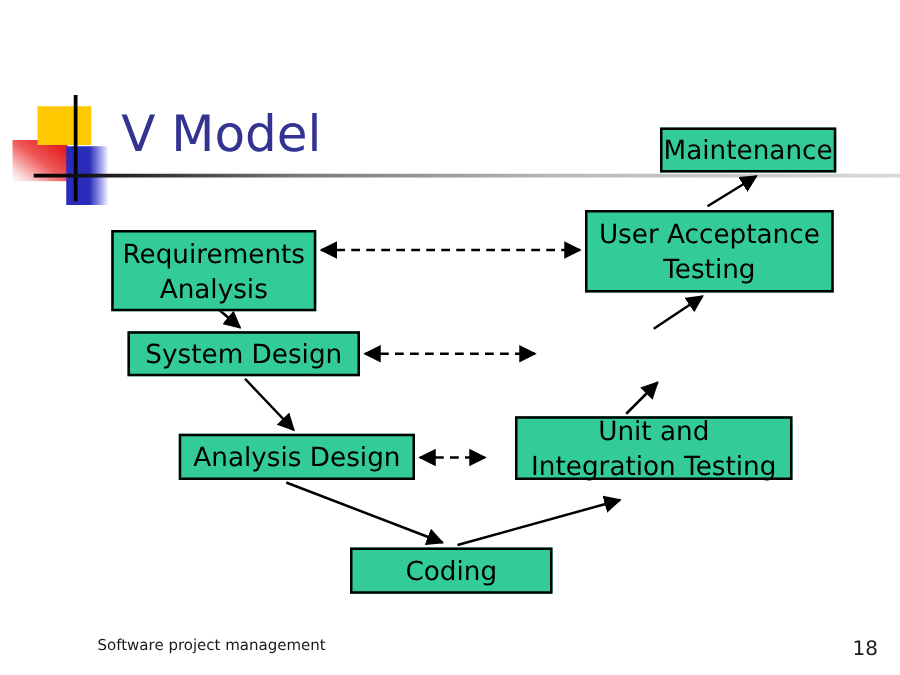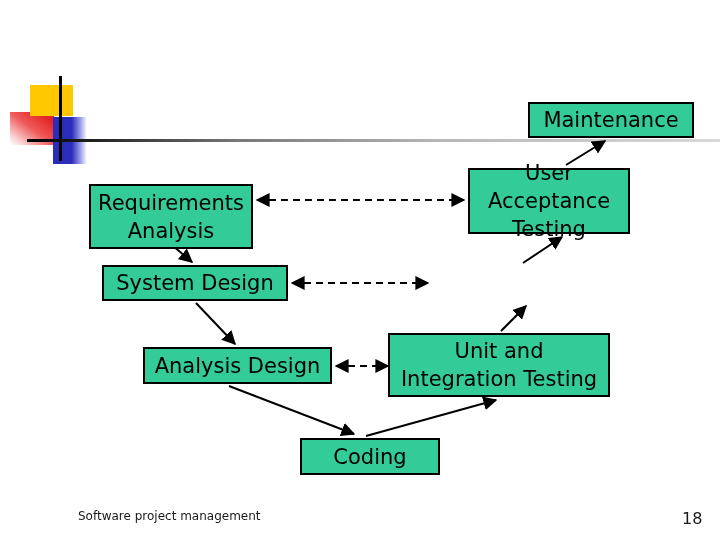--- a/index.html
+++ b/index.html
@@ -22,47 +22,48 @@
     position:absolute;left:97px;top:86px;font-size:40px;line-height:1.1;
     color:#333391;white-space:nowrap;
   }
   
   .vbox{
     position:absolute;background:#33cc99;border:2px solid #000;
     display:flex;align-items:center;justify-content:center;text-align:center;
     font-size:21px;line-height:28px;color:#000;white-space:pre-line;
     box-sizing:border-box;
   }
-  .b-maintenance{left:528px;top:102px;width:166px;height:36px;}
+  .b-maintenance{left:528px;top:102px;width:141px;height:36px;}
   .b-req{left:89px;top:167px;width:164px;height:65px;margin-top:17px;}
-  .b-uat{left:468px;top:168px;width:162px;height:66px;}
+  .b-uat{left:468px;top:168px;width:199px;height:66px;}
   .b-sd{left:102px;top:265px;width:186px;height:36px;}
   .b-st{left:432px;top:265px;width:198px;height:36px;}
   .b-pd{left:143px;top:347px;width:189px;height:37px;}
-  .b-uit{left:388px;top:333px;width:222px;height:64px;}
-  .b-coding{left:280px;top:438px;width:140px;height:37px;margin-left:20px;}
+  .b-uit{left:412px;top:333px;width:222px;height:51px;}
+  .b-coding{left:280px;top:438px;width:162px;height:37px;}
   
   .arrow-layer{position:absolute;left:0;top:0;width:720px;height:540px;pointer-events:none;}
   .sline{stroke:#000;stroke-width:2;}
   .dline{stroke:#000;stroke-width:2;stroke-dasharray:7 5;}
   
   .footer-left{position:absolute;left:78px;top:509px;font-size:12px;color:#1a1a1a;}
   .page-num{position:absolute;left:682px;top:509px;font-size:16px;color:#1a1a1a;}
 </style>
 </head>
 <body>
 
 <div class="slide">
 
   <div class="deco sq-red"></div>
   <div class="deco sq-blue"></div>
   <div class="deco sq-yellow"></div>
   <div class="deco vline"></div>
   <div class="deco hrule"></div>
 
+  <div class="title">V Model</div>
 
   <svg class="arrow-layer" viewBox="0 0 720 540">
     <defs>
       <marker id="ah" viewBox="0 0 10 10" refX="9" refY="5" markerWidth="7" markerHeight="7" orient="auto-start-reverse">
         <path d="M0,0 L10,5 L0,10 z" fill="#000"></path>
       </marker>
     </defs>
     <line class="dline" x1="257" y1="200" x2="464" y2="200" marker-start="url(#ah)" marker-end="url(#ah)"></line>
     <line class="dline" x1="292" y1="283" x2="428" y2="283" marker-start="url(#ah)" marker-end="url(#ah)"></line>
     <line class="dline" x1="336" y1="366" x2="388" y2="366" marker-start="url(#ah)" marker-end="url(#ah)"></line>

